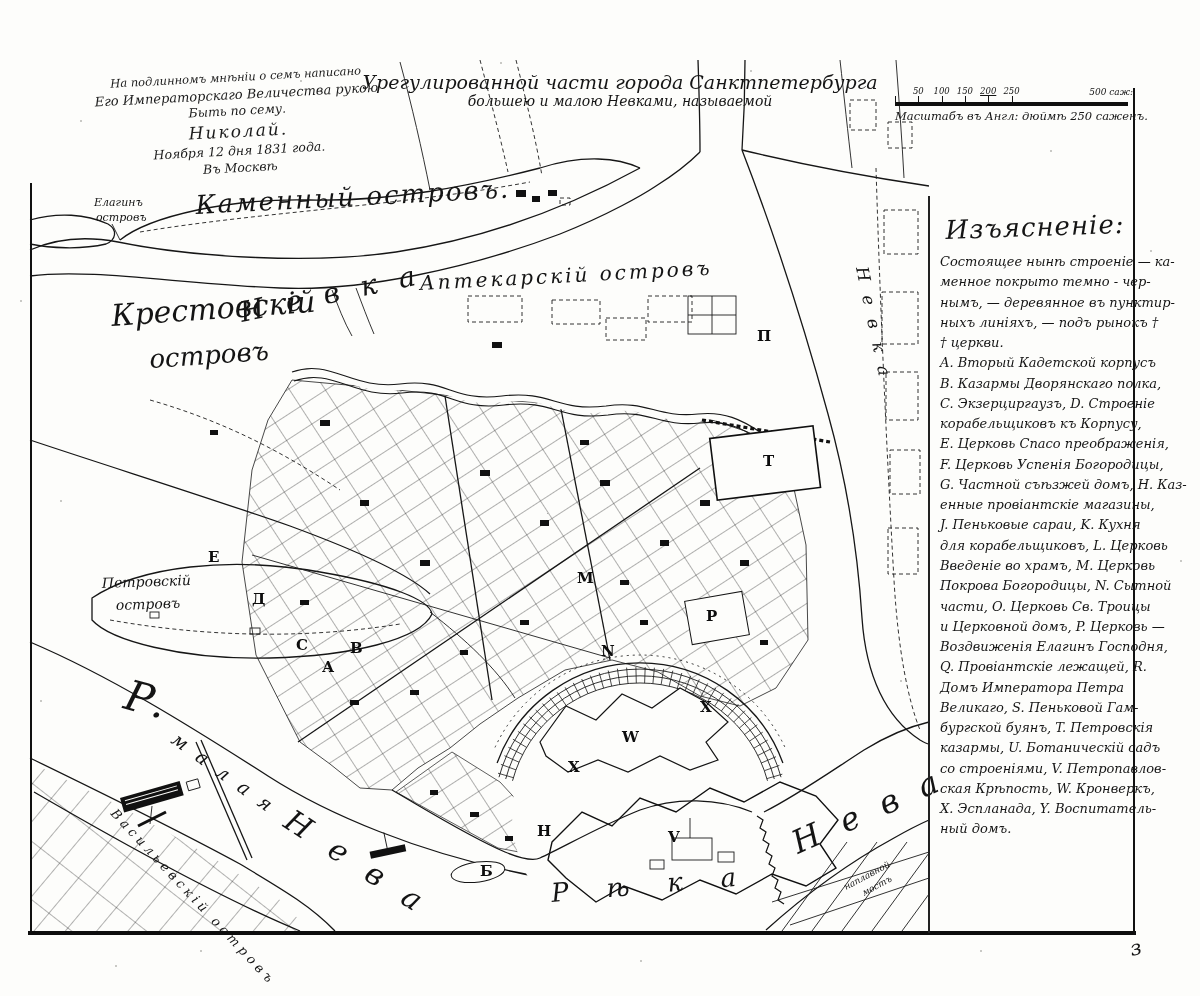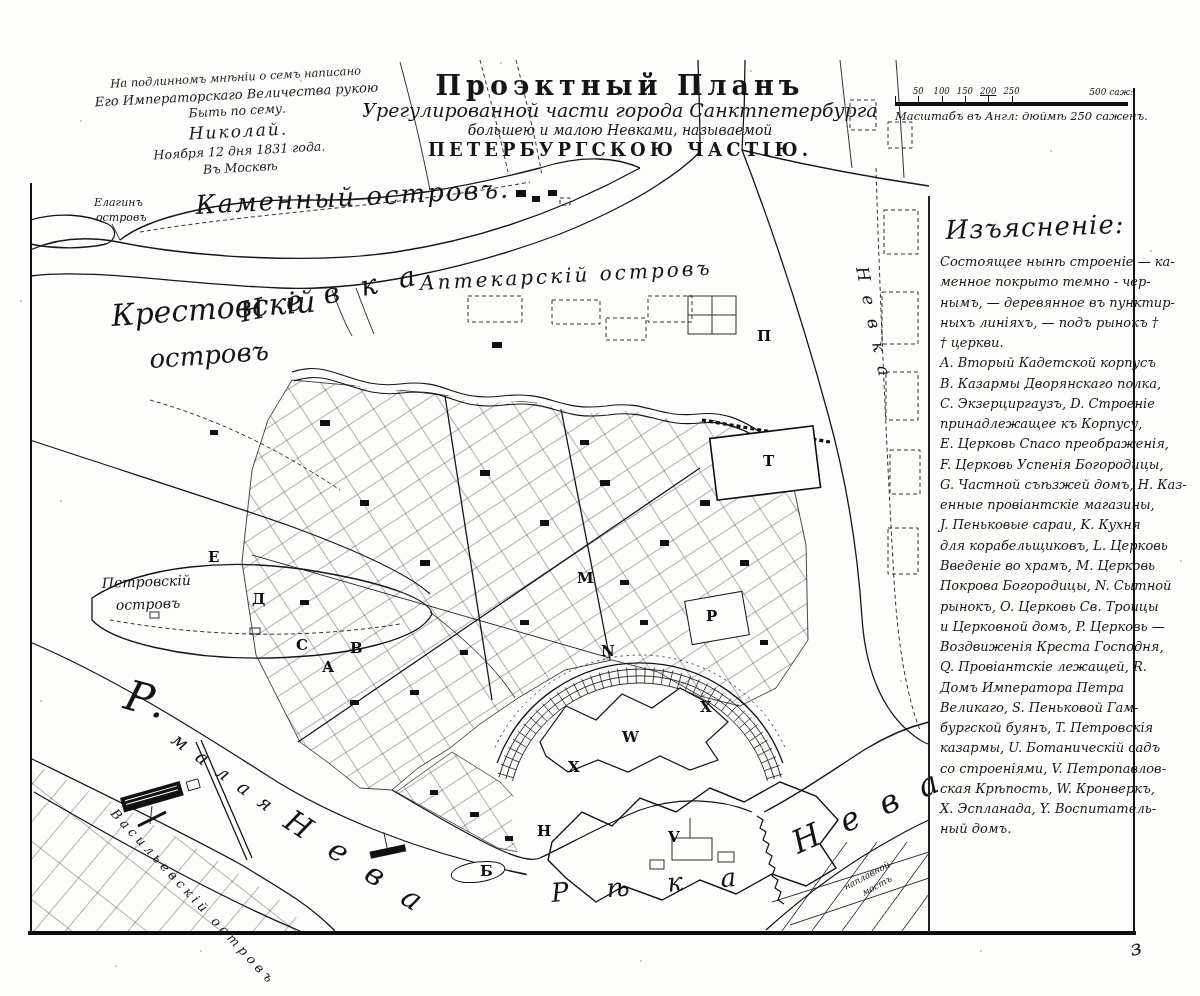--- a/index.html
+++ b/index.html
@@ -347,24 +347,22 @@
 <div id="note" class="abs">
   <div class="n0">На подлинномъ мнѣніи о семъ написано</div>
   <div class="n1">Его Императорскаго Величества рукою</div>
   <div class="n2">Быть по сему.</div>
   <div class="n3">Николай.</div>
   <div class="n4">Ноября 12 дня 1831 года.</div>
   <div class="n5">Въ Москвѣ</div>
 </div>
 
 <div id="title" class="abs">
-  <div class="t0">Проэктный Планъ</div>
   <div class="t1">Урегулированной части города Санктпетербурга</div>
   <div class="t3">большею и малою Невками, называемой</div>
-  <div class="t4">ПЕТЕРБУРГСКОЮ ЧАСТІЮ.</div>
 </div>
 
 <div id="scale" class="abs">
   <div class="bar"></div>
   <span class="endlabel">500 саж:</span>
   <div class="caption">Масштабъ въ Англ: дюймѣ 250 саженъ.</div>
 <div class="tickmark" style="left: 0px;"></div>
     <div class="tickmark" style="left: 23.3px;"></div>
     <span class="ticklabel" style="left: 23.3px;">50</span>
     <div class="tickmark" style="left: 46.6px;"></div>
@@ -381,32 +379,32 @@
   <div class="hdr">Изъясненіе:</div>
   <div id="legend-lines">
       <div class="ln">Состоящее нынѣ строеніе — ка-</div>
       <div class="ln">менное покрыто темно - чер-</div>
       <div class="ln">нымъ, — деревянное въ пунктир-</div>
       <div class="ln">ныхъ линіяхъ, — подъ рынокъ †</div>
       <div class="ln">† церкви.</div>
       <div class="ln">A. Вторый Кадетской корпусъ</div>
       <div class="ln">B. Казармы Дворянскаго полка,</div>
       <div class="ln">C. Экзерциргаузъ, D. Строеніе</div>
-      <div class="ln">принадлежащее къ Корпусу,</div>
+      <div class="ln">корабельщиковъ къ Корпусу,</div>
       <div class="ln">E. Церковь Спасо преображенія,</div>
       <div class="ln">F. Церковь Успенія Богородицы,</div>
       <div class="ln">G. Частной съѣзжей домъ, H. Каз-</div>
       <div class="ln">енные провіантскіе магазины,</div>
       <div class="ln">J. Пеньковые сараи, K. Кухня</div>
       <div class="ln">для корабельщиковъ, L. Церковь</div>
       <div class="ln">Введеніе во храмъ, M. Церковь</div>
       <div class="ln">Покрова Богородицы, N. Сытной</div>
-      <div class="ln">рынокъ, O. Церковь Св. Троицы</div>
+      <div class="ln">части, O. Церковь Св. Троицы</div>
       <div class="ln">и Церковной домъ, P. Церковь —</div>
-      <div class="ln">Воздвиженія Креста Господня,</div>
+      <div class="ln">Воздвиженія Елагинъ Господня,</div>
       <div class="ln">Q. Провіантскіе лежащей, R.</div>
       <div class="ln">Домъ Императора Петра</div>
       <div class="ln">Великаго, S. Пеньковой Гам-</div>
       <div class="ln">бургской буянъ, T. Петровскія</div>
       <div class="ln">казармы, U. Ботаническій садъ</div>
       <div class="ln">со строеніями, V. Петропавлов-</div>
       <div class="ln">ская Крѣпость, W. Кронверкъ,</div>
       <div class="ln">X. Эспланада, Y. Воспитатель-</div>
       <div class="ln">ный домъ.</div>
     </div>

